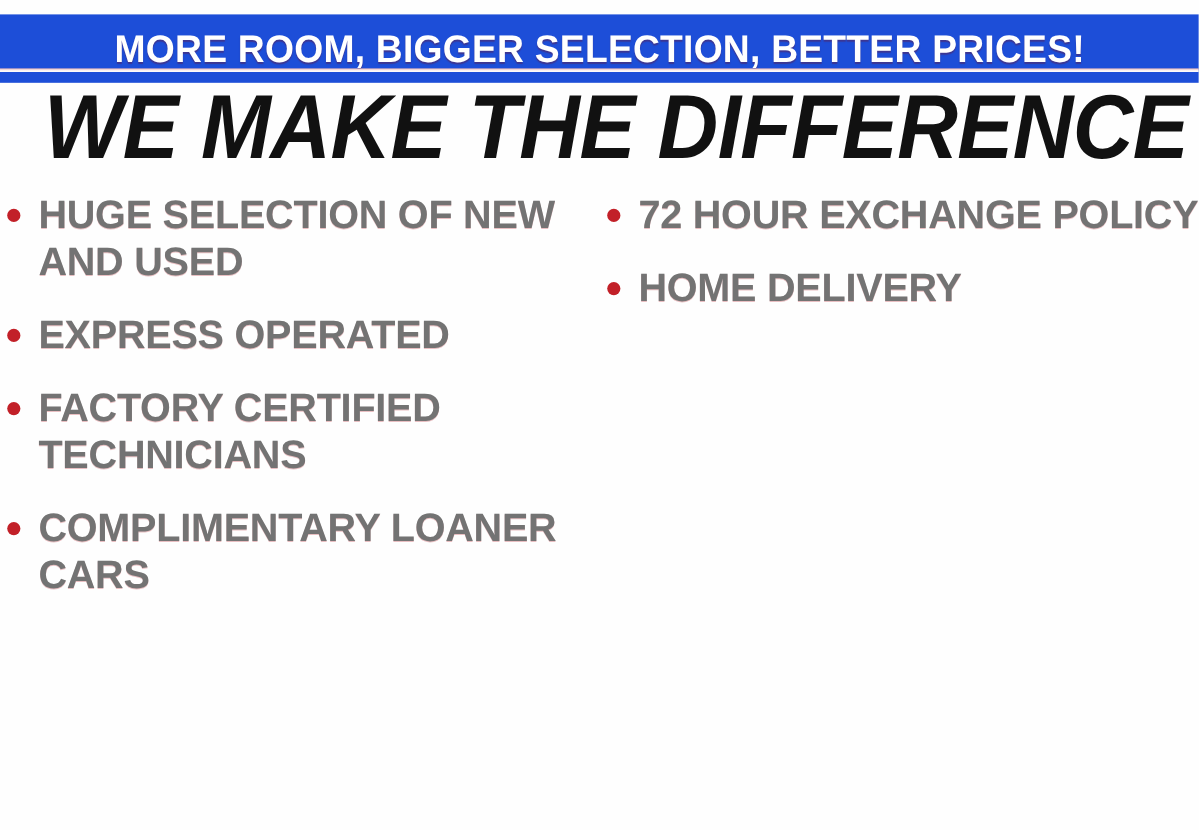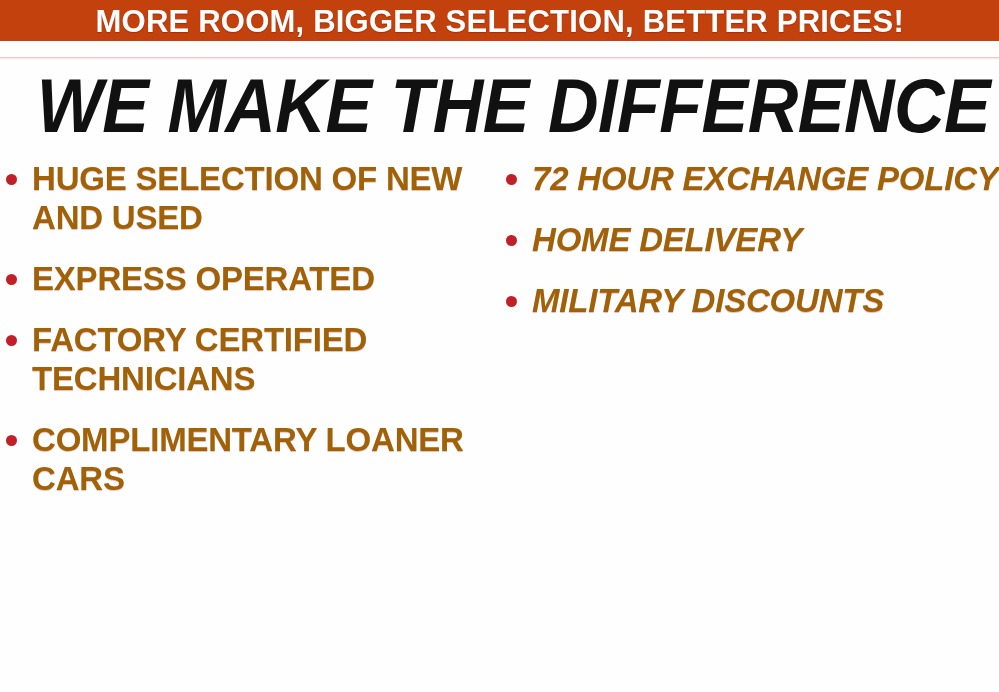--- a/index.html
+++ b/index.html
@@ -20,24 +20,24 @@
     width: 999px;
     height: 692px;
     background: #fefefe;
     box-sizing: border-box;
   }
 
   
   .banner {
     position: absolute;
     left: 0;
-    top: 0;
+    top: 12px;
     width: 999px;
-    height: 41px;
-    background: #c2410c;
+    height: 57px;
+    background: #1d4ed8;
     display: flex;
     align-items: center;
     justify-content: center;
     box-sizing: border-box;
   }
   .banner-text {
     color: #ffffff;
     font-family: "Liberation Sans Narrow", "Liberation Sans", sans-serif;
     font-weight: bold;
     font-size: 32px;
@@ -96,40 +96,39 @@
     top: 0;
     box-sizing: border-box;
   }
   .col-left {
     left: 6px;
     width: 496px;
   }
   .col-right {
     left: 506px;
     width: 493px;
-    font-style: italic;
   }
 
   .bullet-item {
     display: flex;
     align-items: flex-start;
     margin-bottom: 22px;
   }
   .bullet-dot {
     flex: 0 0 auto;
     width: 11px;
     height: 11px;
     border-radius: 50%;
     background: #c22028;
     margin-top: 14px;
     margin-right: 15px;
   }
   .bullet-label {
     flex: 1 1 auto;
-    color: #a16207;
+    color: #737373;
     font-family: "Liberation Sans", "DejaVu Sans", sans-serif;
     font-weight: bold;
     font-size: 33px;
     line-height: 1.18;
     letter-spacing: -0.2px;
     text-shadow: 0 1px 0 rgba(180,30,38,0.28);
   }
 
   .col-right .bullet-label { font-size: 33px; }
 </style>
@@ -170,20 +169,16 @@
 
     <div class="col col-right">
       <div class="bullet-item">
         <span class="bullet-dot"></span>
         <span class="bullet-label">72 HOUR EXCHANGE POLICY</span>
       </div>
       <div class="bullet-item">
         <span class="bullet-dot"></span>
         <span class="bullet-label">HOME DELIVERY</span>
       </div>
-      <div class="bullet-item">
-        <span class="bullet-dot"></span>
-        <span class="bullet-label">MILITARY DISCOUNTS</span>
-      </div>
     </div>
 
   </div>
 </div>
 
 </body></html>

